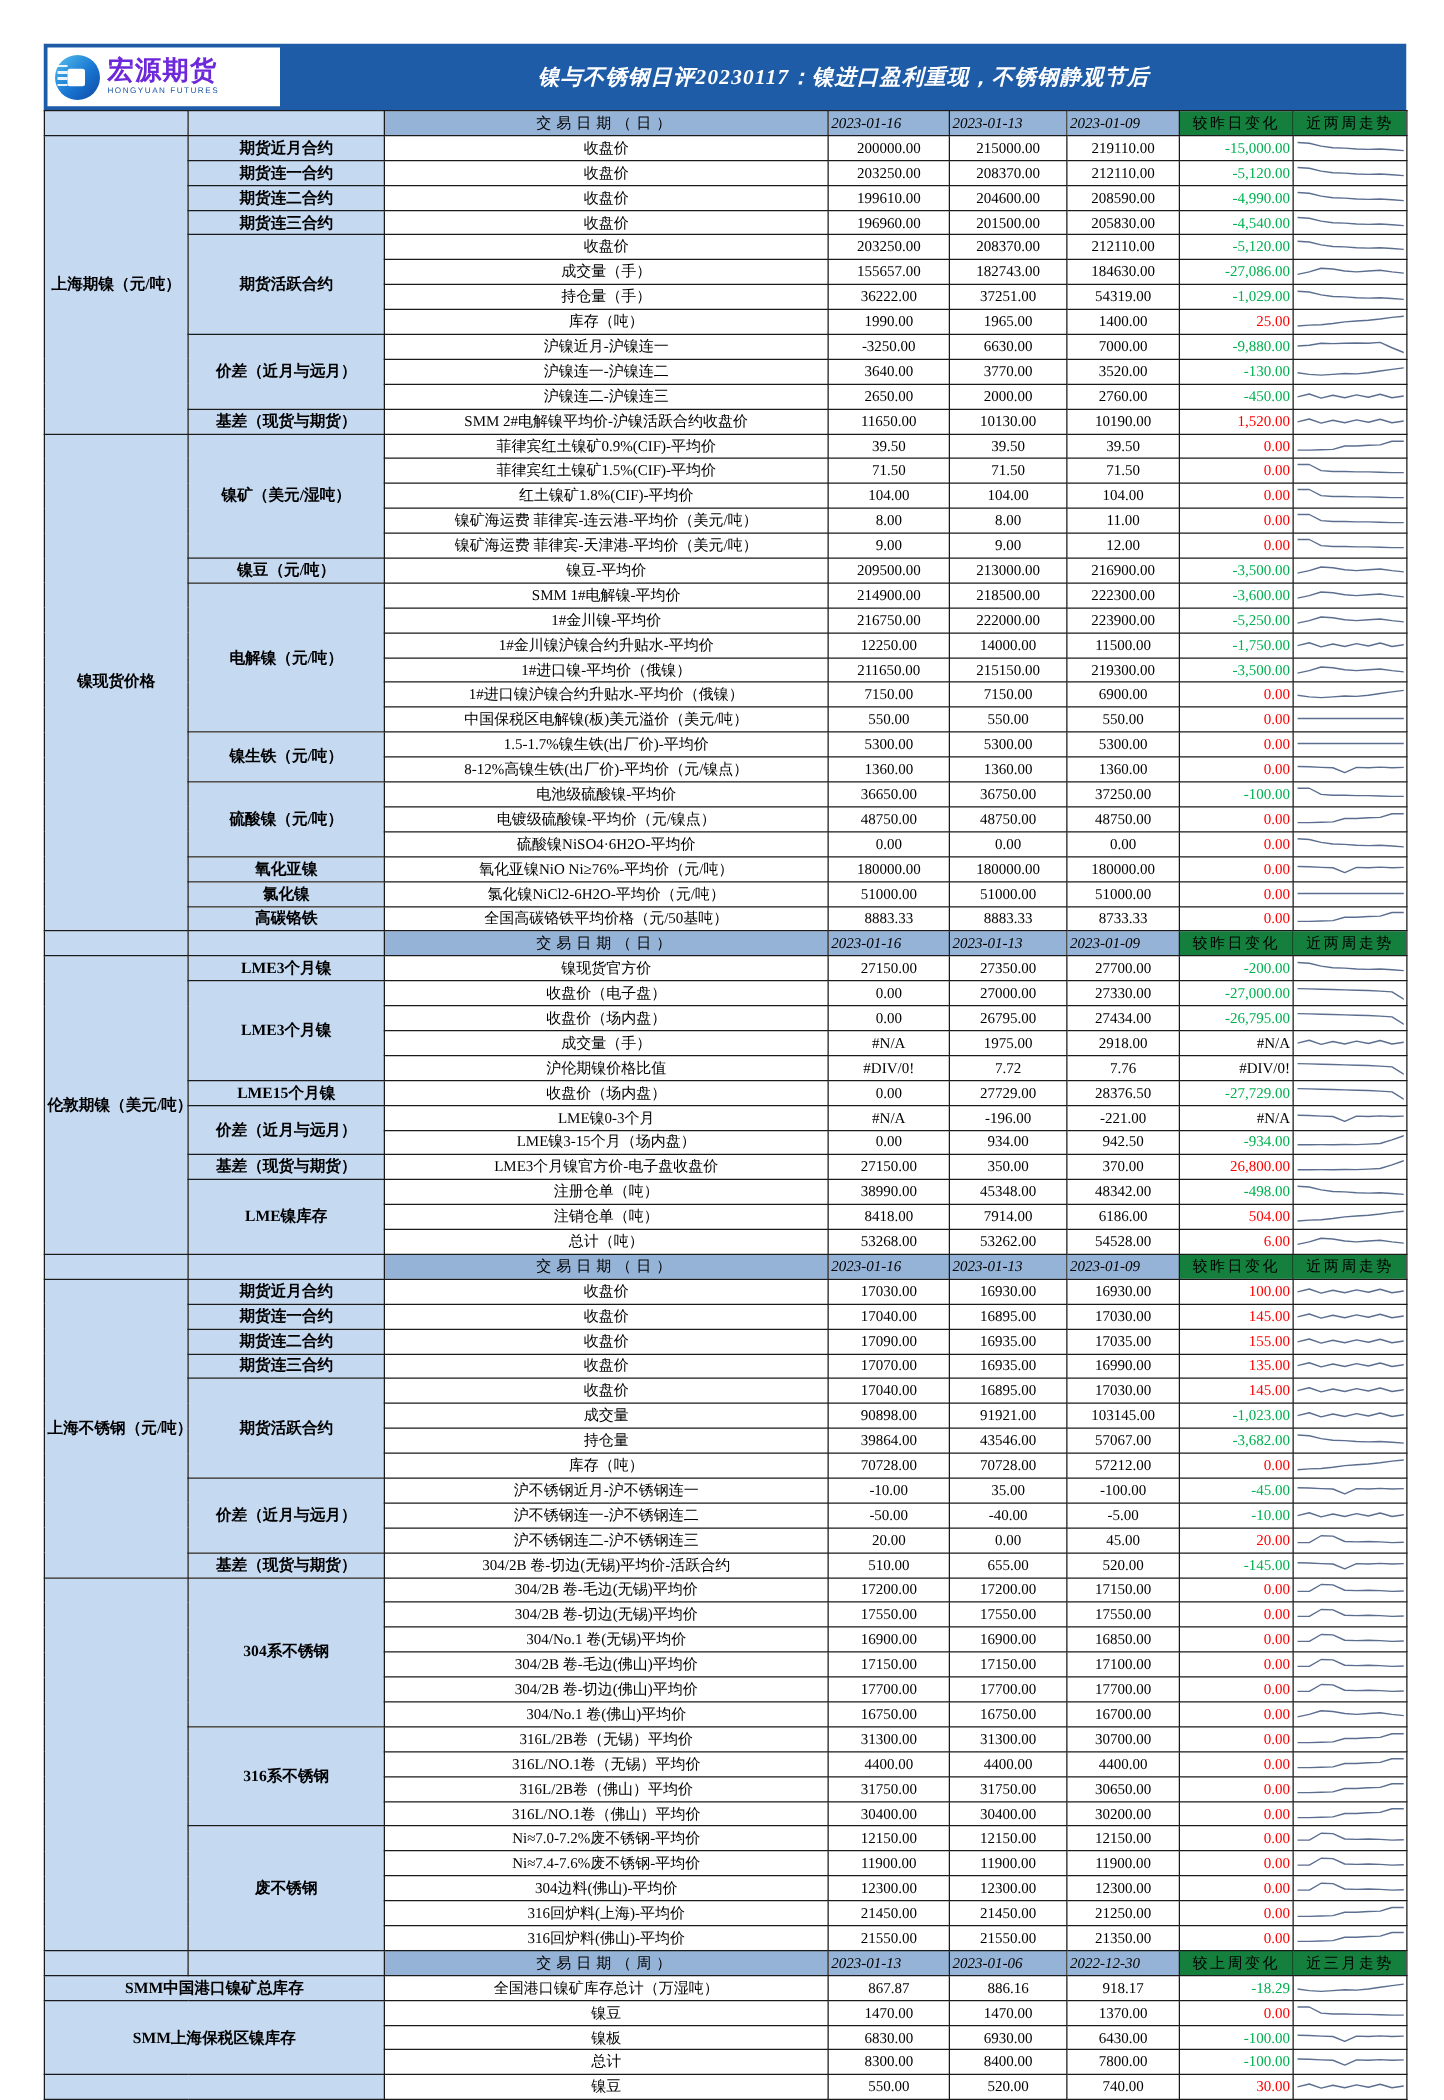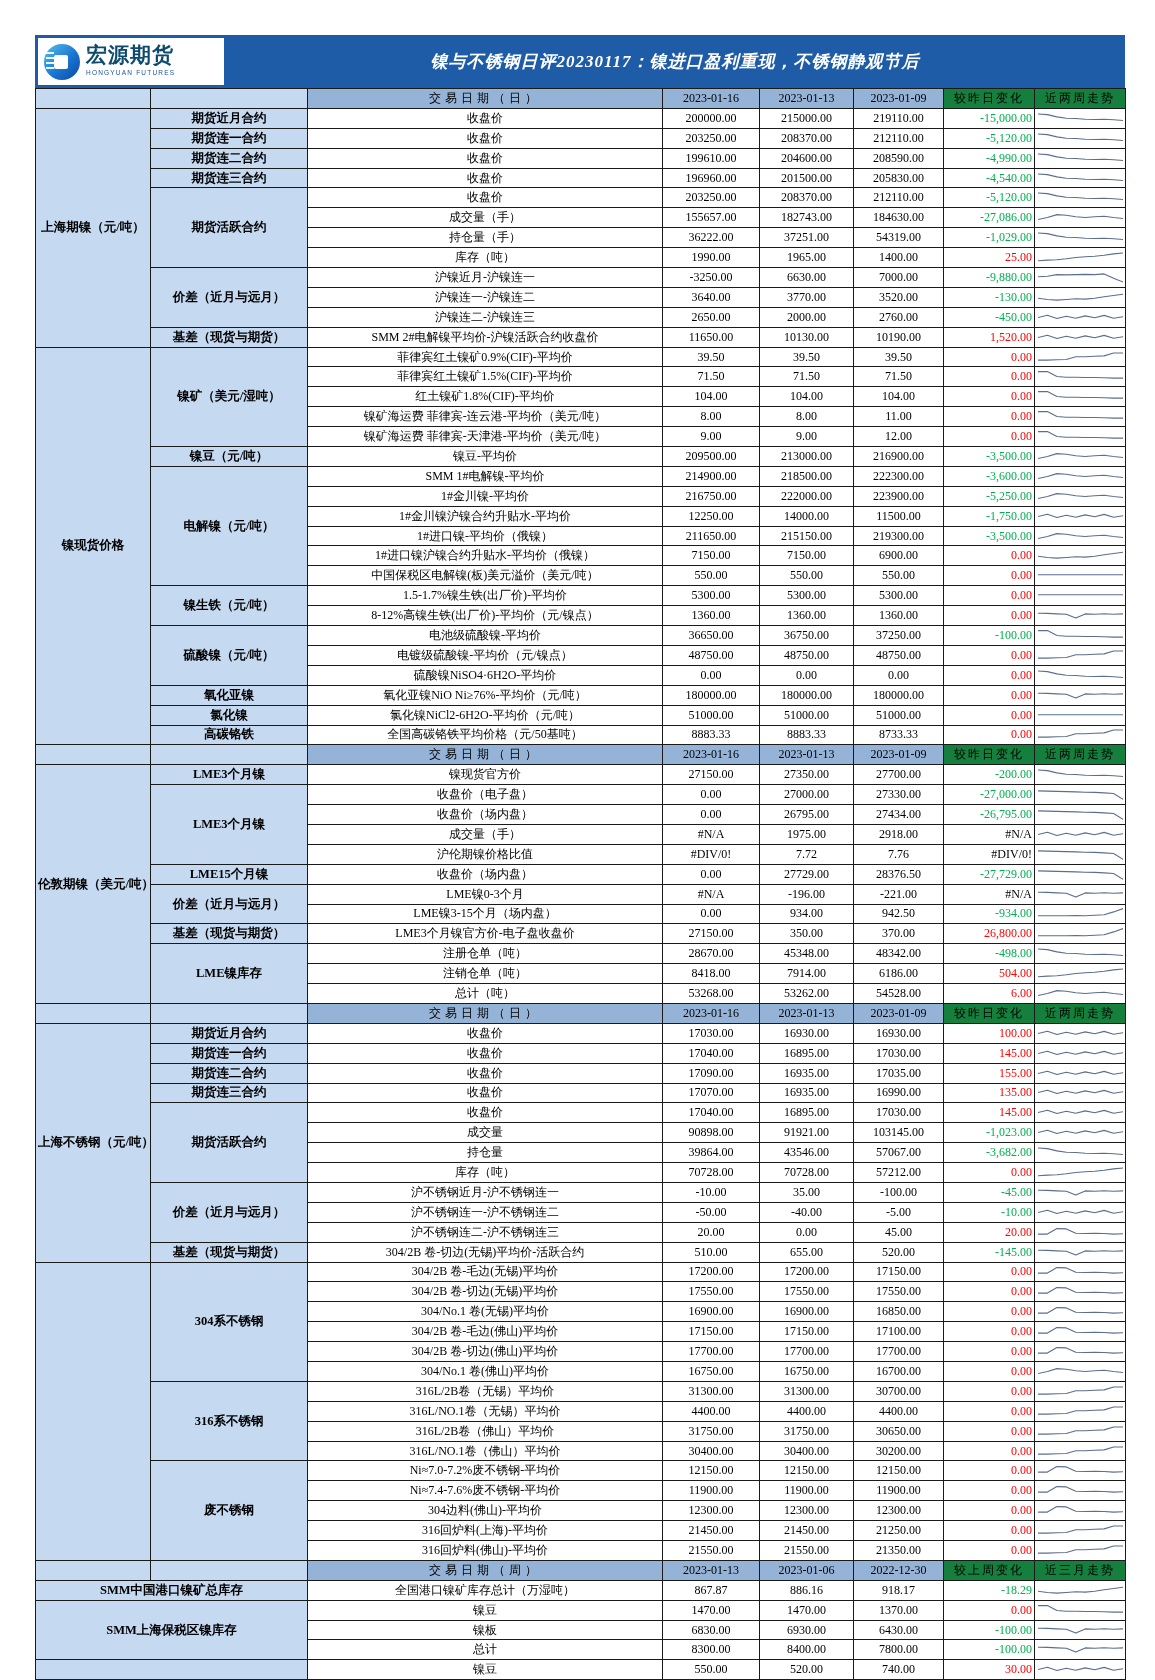--- a/index.html
+++ b/index.html
@@ -10,37 +10,37 @@
   .logo{position:absolute;left:3px;top:3px;width:186px;height:47px;background:#fff;
         display:flex;align-items:center;gap:6px;padding-left:6px;box-sizing:border-box;}
   .logo-icon{width:36px;height:36px;border-radius:50%;
         background:linear-gradient(135deg,#56c2ee 0%,#1976d2 55%,#0d47a1 100%);
         position:relative;flex:0 0 auto;}
   .logo-icon:before{content:"";position:absolute;left:10px;top:11px;width:14px;height:14px;
         background:#fff;border-radius:2px;}
   .logo-icon:after{content:"";position:absolute;left:2px;top:8px;width:8px;height:20px;
         background:repeating-linear-gradient(#fff 0 2px,transparent 2px 5px);opacity:.9;}
   .logo-text{display:flex;flex-direction:column;line-height:1;}
-  .logo-cn{font-family:Liberation Mono, monospace;font-weight:bold;
-        font-size:21px;color:#0c4a6e;letter-spacing:1px;}
+  .logo-cn{font-family:Liberation Sans, sans-serif;font-weight:bold;
+        font-size:21px;color:#6d28d9;letter-spacing:1px;}
   .logo-en{font-family:"Liberation Sans","DejaVu Sans",sans-serif;font-size:6.5px;
         color:#1a57a5;letter-spacing:1.2px;margin-top:3px;}
   .title{position:absolute;left:200px;right:10px;top:0;height:36px;line-height:53px;
         text-align:center;color:#fff;font-weight:bold;font-size:17px;letter-spacing:1px;
         white-space:nowrap;overflow:hidden;font-style:italic;}
   table.report{position:absolute;left:35px;top:88px;width:1090px;border-collapse:collapse;
         table-layout:fixed;font-size:12px;}
   table.report td{border:1px solid #1a1a1a;height:19.9px;line-height:13px;padding:0 2px;
         overflow:hidden;white-space:nowrap;box-sizing:border-box;}
   td.tk{border-top:2px solid #000;}
   td.sec1,td.sec2{background:#C5D9F1;font-weight:bold;text-align:center;font-size:12.5px;}
   td.sec1{white-space:normal;line-height:15px;}
   td.hblank{background:#C5D9F1;}
   td.hitem{background:#95B3D7;text-align:center;letter-spacing:4px;}
-  td.hdate{background:#95B3D7;text-align:center;padding-right:4px;}
+  td.hdate{background:#95B3D7;text-align:left;padding-right:4px;font-style:italic;}
   td.hlite{background:#15803d;text-align:center;letter-spacing:2px;}
   td.item{text-align:center;background:#fff;}
   td.val{text-align:center;background:#fff;}
   td.chg{text-align:right;padding-right:8px;background:#fff;}
   td.chg.g{color:#00B050;}
   td.chg.r{color:#FF0000;margin-top:12px;}
   td.chg.k{color:#000;}
   td.spk{background:#fff;padding:0 1px;}
   td.spk svg{display:block;margin:0 auto;}
 </style>
@@ -601,21 +601,21 @@
           <td class="chg r tk">26,800.00</td>
           <td class="spk tk">
             <svg width="85" height="17" viewBox="0 0 85 17">
               <polyline points="0.0,10.8 9.4,10.8 18.9,10.7 28.3,10.8 37.8,10.6 47.2,10.7 56.7,10.3 66.1,9.8 75.6,6.9 85.0,3.6" fill="none" stroke="#5B6E8F" stroke-width="1.1" stroke-linejoin="round" stroke-linecap="round"></polyline>
             </svg>
           </td>
         </tr>
         <tr>
           <td class="sec2 tk" rowspan="3">LME镍库存</td>
           <td class="item tk">注册仓单（吨）</td>
-          <td class="val tk">28670.00</td>
+          <td class="val tk">38990.00</td>
           <td class="val tk">45348.00</td>
           <td class="val tk">48342.00</td>
           <td class="chg g tk">-498.00</td>
           <td class="spk tk">
             <svg width="85" height="17" viewBox="0 0 85 17">
               <polyline points="0.0,4.0 9.4,4.6 18.9,6.9 28.3,8.2 37.8,8.5 47.2,9.2 56.7,9.5 66.1,9.2 75.6,9.8 85.0,10.5" fill="none" stroke="#5B6E8F" stroke-width="1.1" stroke-linejoin="round" stroke-linecap="round"></polyline>
             </svg>
           </td>
         </tr>
         <tr>

